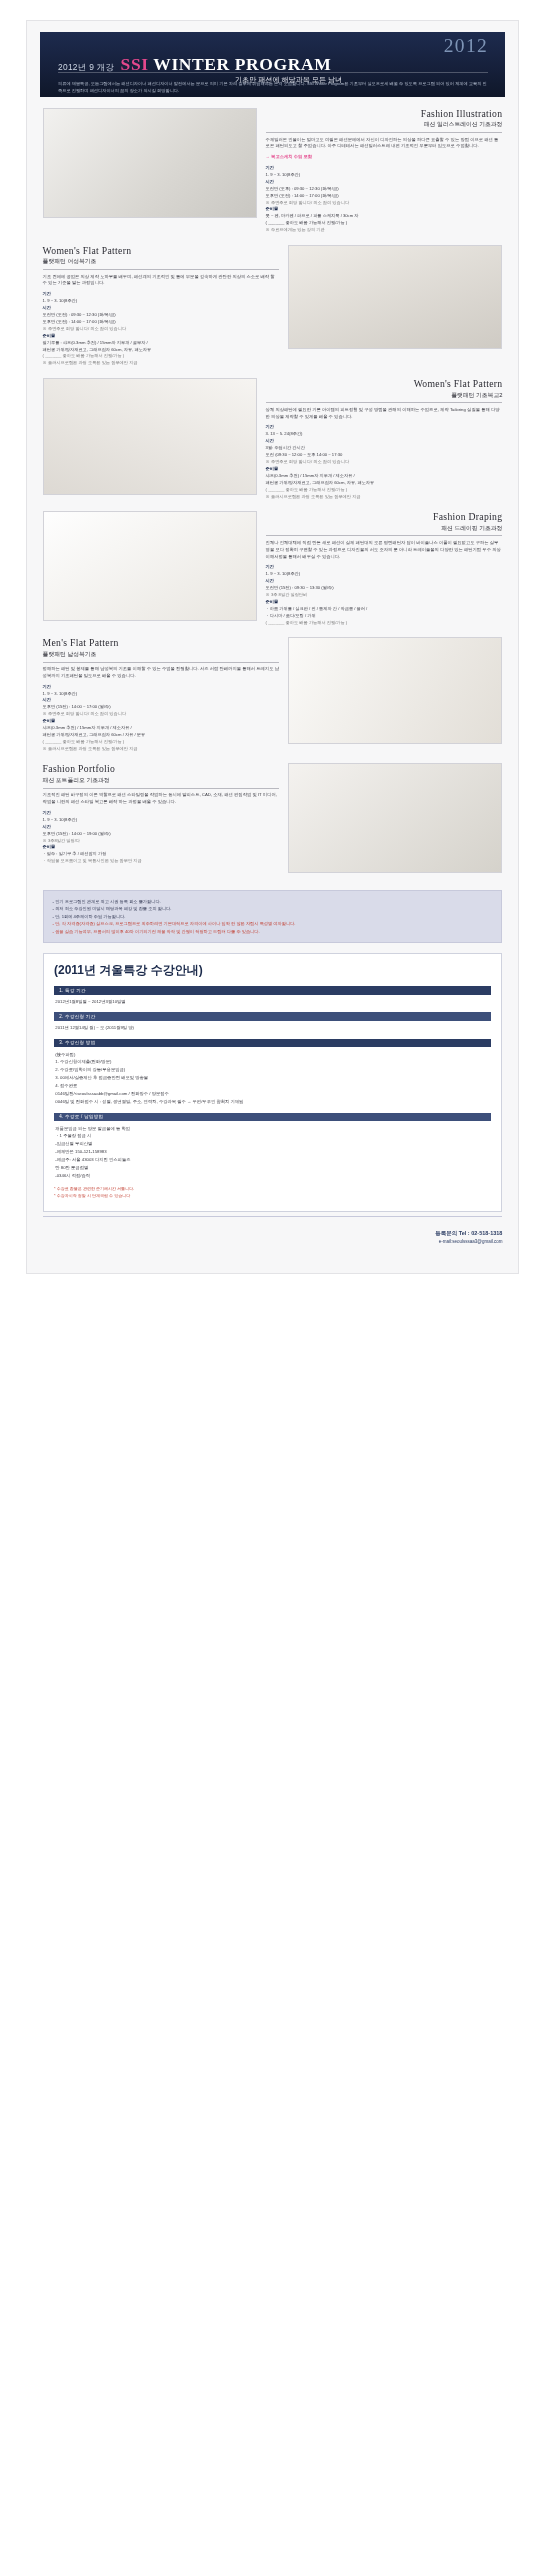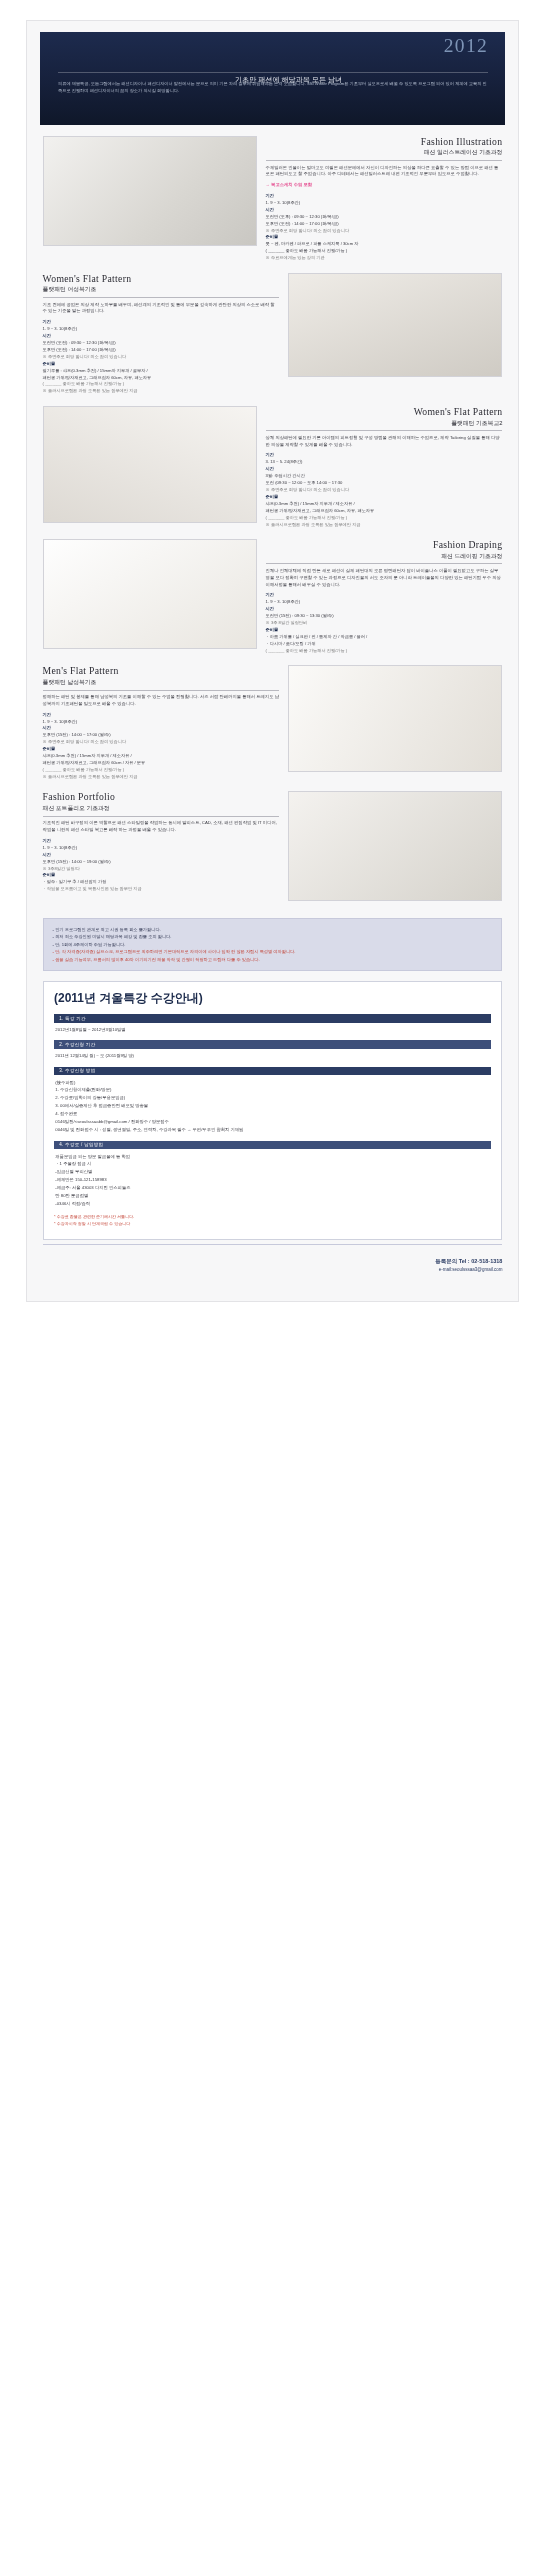--- a/index.html
+++ b/index.html
@@ -23,21 +23,21 @@
     width: 493px;
     margin: 19.5px auto 0 auto;
     background: #f7f7f8;
     border: 0.6px solid #e3e3e6;
     padding: 0 0 26px 0;
   }
   
   .banner {
     position: relative;
     margin: 11.7px 13px 0 13px;
-    height: 93px;
+    height: 65px;
     background: linear-gradient(180deg,#1d2b4e 0%, #16203b 55%, #0f1729 100%);
     overflow: hidden;
   }
   .banner .year {
     position: absolute;
     right: 17px; top: 2.6px;
     font-size: 19.5px;
     letter-spacing: 1.3px;
     color: #8fa7c9;
     font-family: "Liberation Serif", serif;
@@ -215,20 +215,27 @@
   .photo .g6 { position:absolute; inset:0; background:linear-gradient(140deg,#f4f2ef 0%, #d5d2cb 100%); }
 </style>
 </head>
 <body>
 
 <div class="page">
   <div class="poster">
 
     <div class="banner">
       <div class="year">2012</div>
+      <div class="title-row">
+        <span class="pre">2012년 9 개강</span>
+        <span class="main-title">
+          <span class="accent">SSI</span>
+          <span>WINTER PROGRAM</span>
+        </span>
+      </div>
       <div class="rule"></div>
       <div class="sub">기초만 패션에 해당과목 모든 남녀</div>
       <div class="desc">의류에 재봉특공, 모든그램에서는 패션디자이너 패션디자이너 발전에서는 분프로 의미 기본 차려 실무에 취업해야는 본격 모집합니다. SSI Winter Program은 기초부터 실모프로세 배울 수 있도록 프로그램 되어 있어 체계에 교육의 민족으로 진행하며 패션디자이너의 꿈의 장소가 되시길 희망합니다.</div>
     </div>
 
 
     <div class="course right-text">
       <div class="media">
         <div class="photo" style="height:110px">
           <div class="g1"></div>

